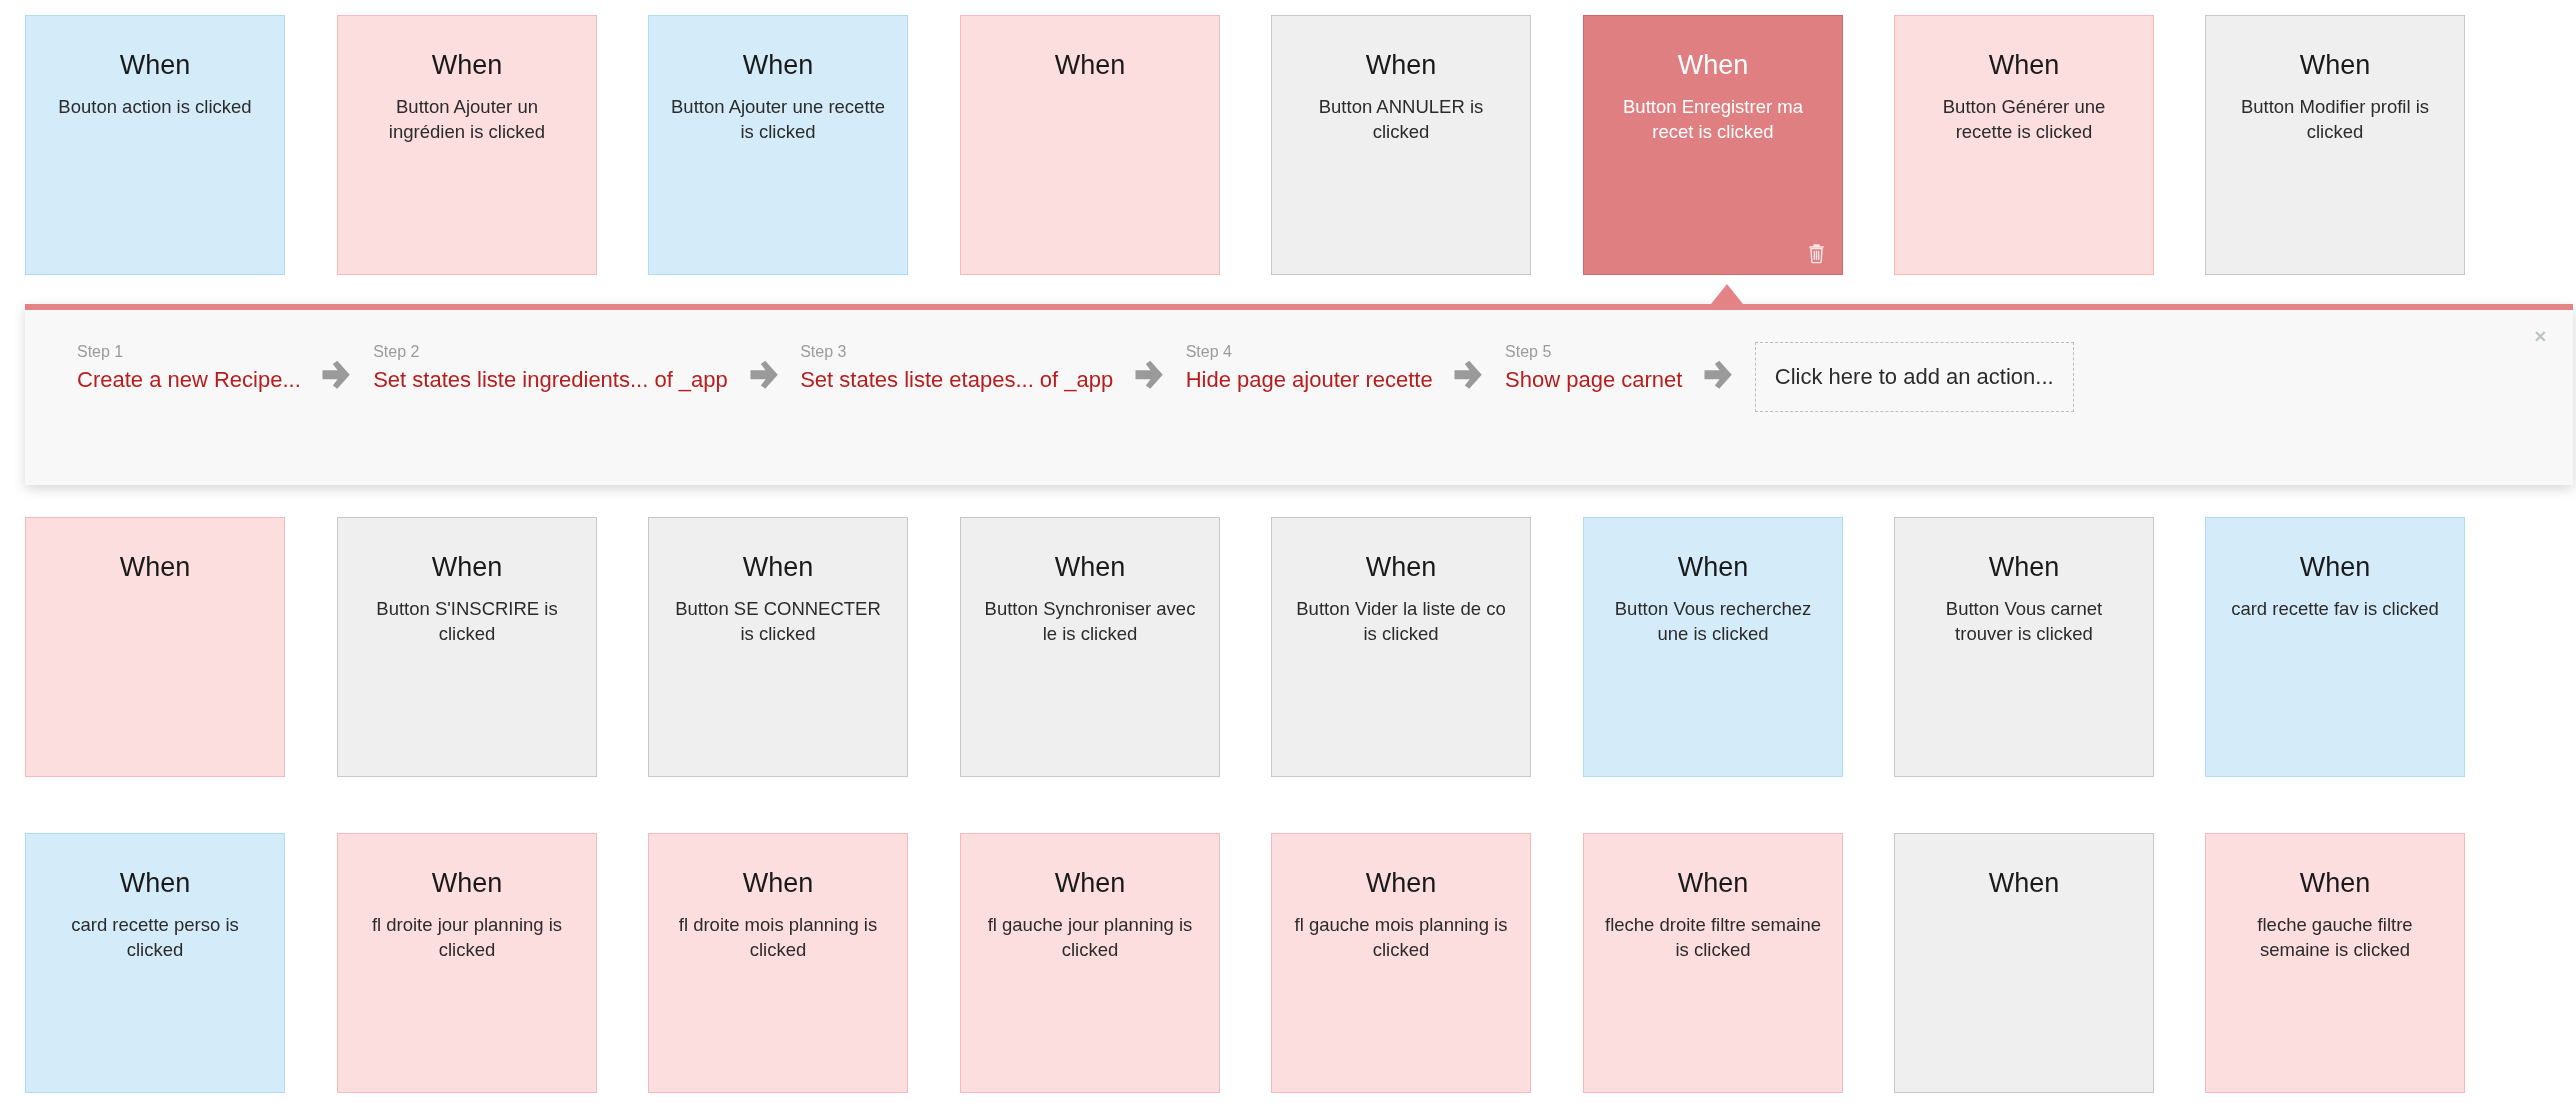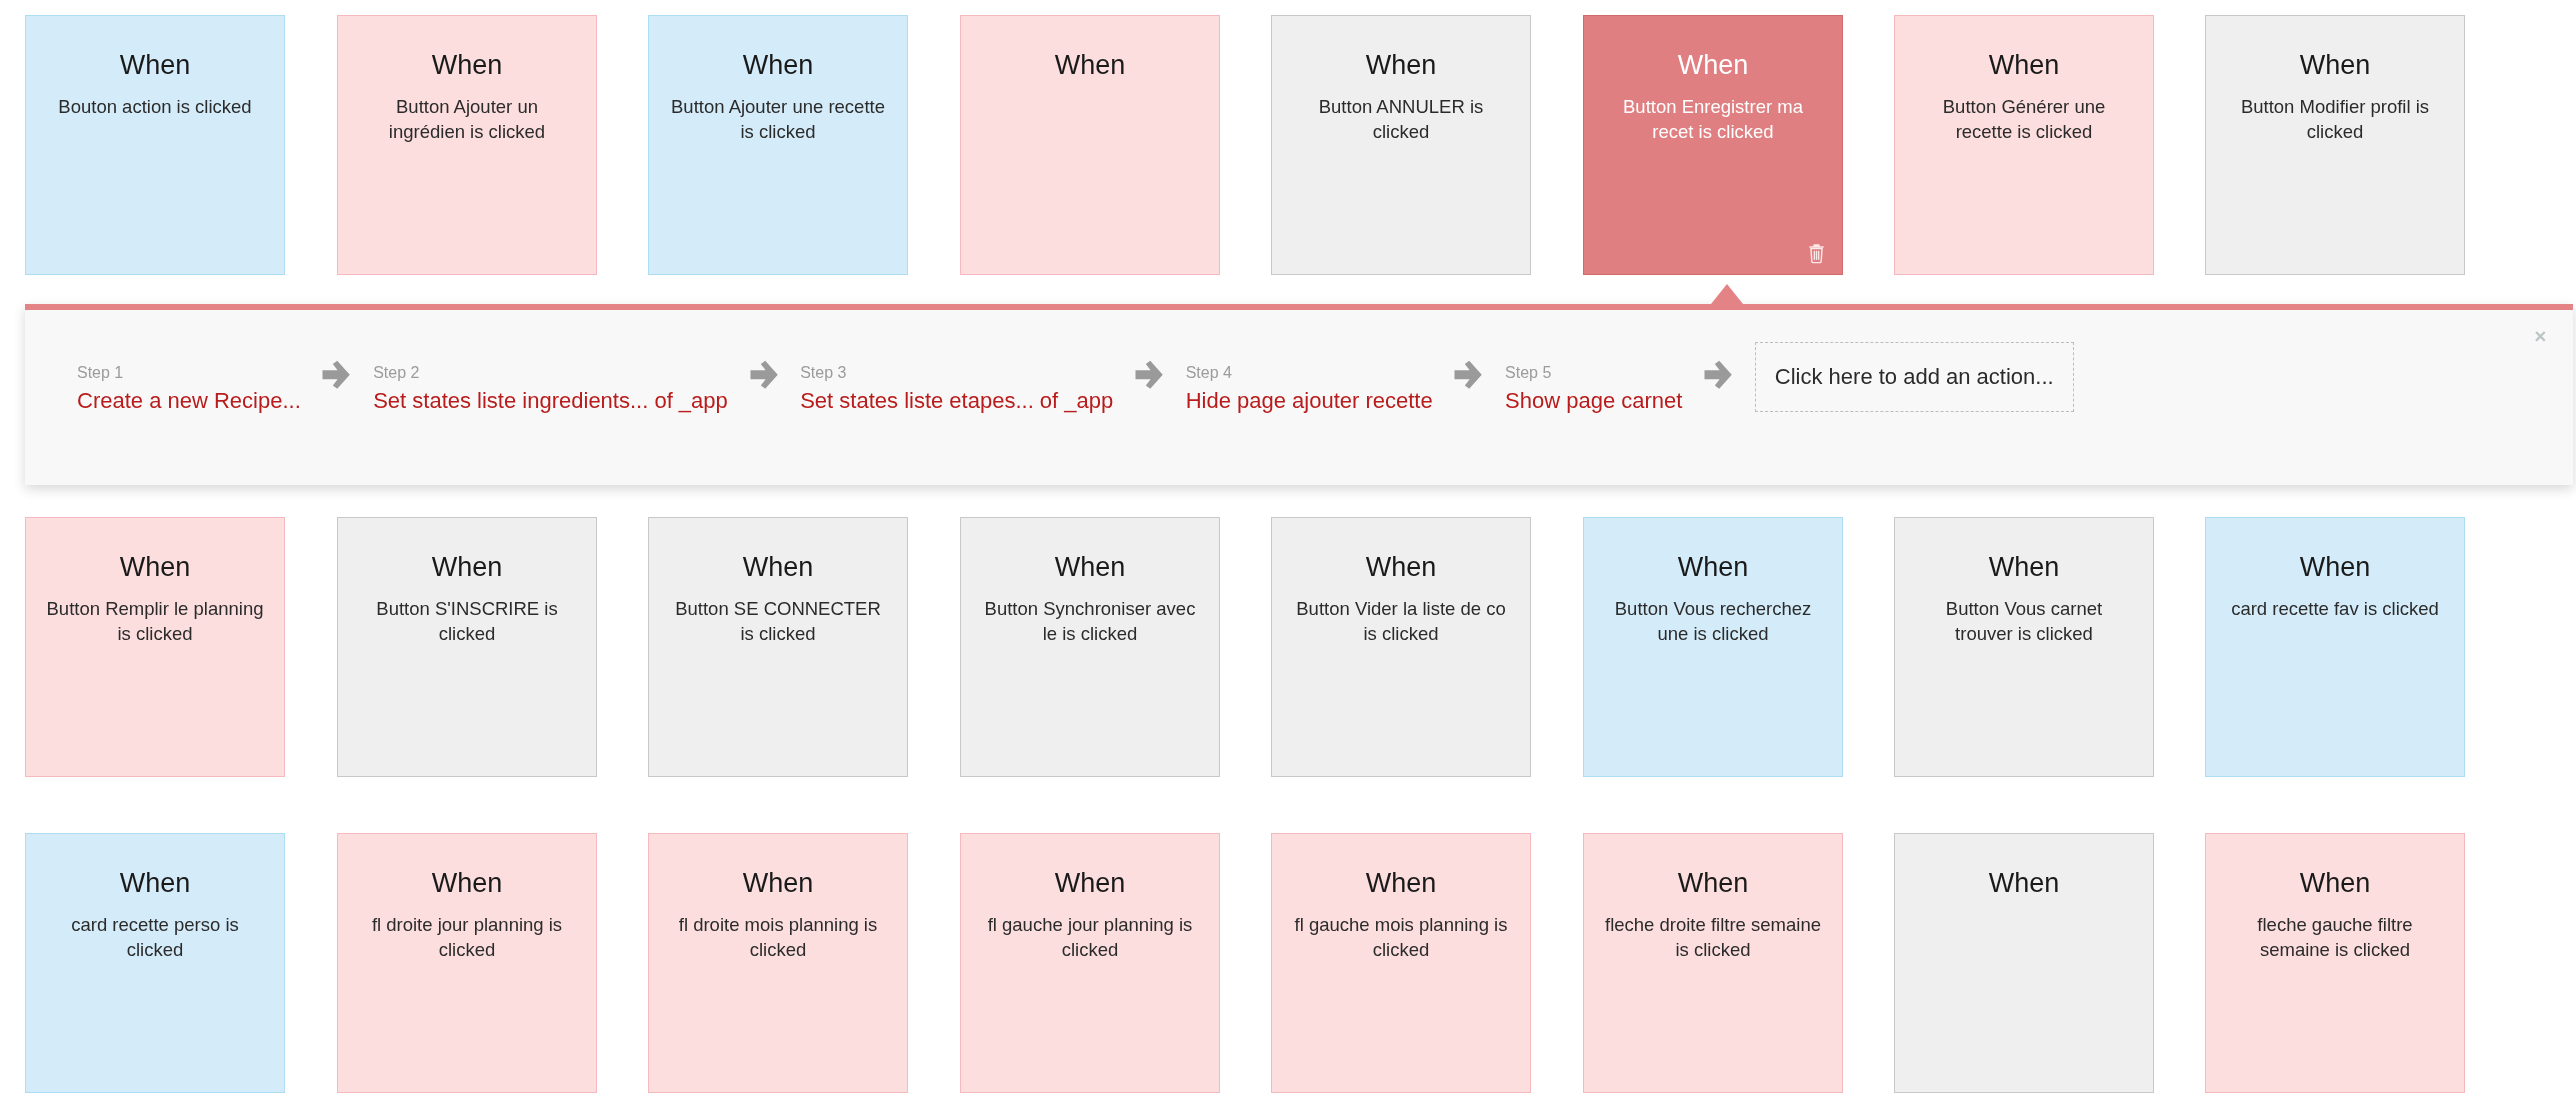--- a/index.html
+++ b/index.html
@@ -90,21 +90,20 @@
     left: 52px;
     top: 28px;
     display: flex;
     align-items: flex-start;
   }
   .step {
     display: flex;
     flex-direction: column;
     justify-content: center;
     min-height: 59px;
-    margin-top: 21px;
   }
   .step .step-number {
     font-size: 16px;
     color: #9b9b9b;
     line-height: 1.35;
     margin-bottom: 3px;
   }
   .step .step-title {
     font-size: 22px;
     color: #b91c1c;
@@ -182,21 +181,20 @@
     <div class="card pink" style="left: 1894px; top: 14.8px; height: 260px;">
       <div class="when-label">When</div>
       <div class="when-desc">Button Générer une recette is clicked</div>
     </div>
     <div class="card grey" style="left: 2205px; top: 14.8px; height: 260px;">
       <div class="when-label">When</div>
       <div class="when-desc">Button Modifier profil is clicked</div>
     </div>
     <div class="card pink" style="left: 25px; top: 517px; height: 260px;">
       <div class="when-label">When</div>
-      <div class="when-desc">Button Remplir le planning is clicked</div>
     </div>
     <div class="card grey" style="left: 337px; top: 517px; height: 260px;">
       <div class="when-label">When</div>
       <div class="when-desc">Button S'INSCRIRE is clicked</div>
     </div>
     <div class="card grey" style="left: 648px; top: 517px; height: 260px;">
       <div class="when-label">When</div>
       <div class="when-desc">Button SE CONNECTER is clicked</div>
     </div>
     <div class="card grey" style="left: 960px; top: 517px; height: 260px;">

